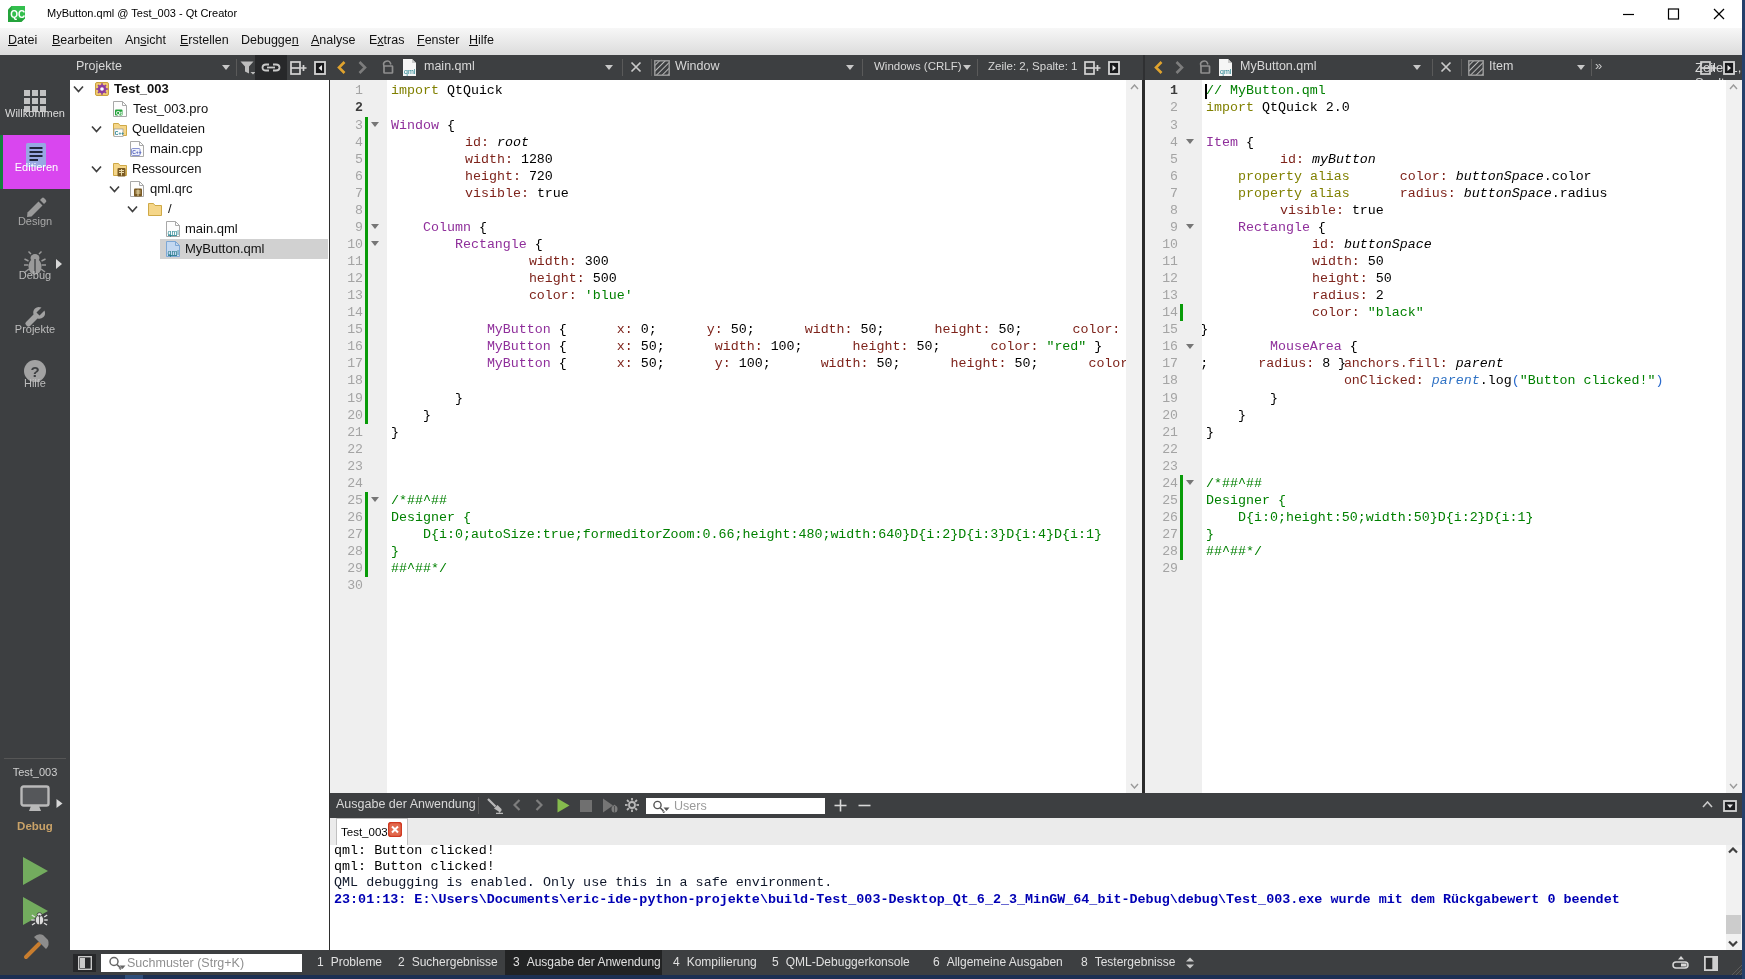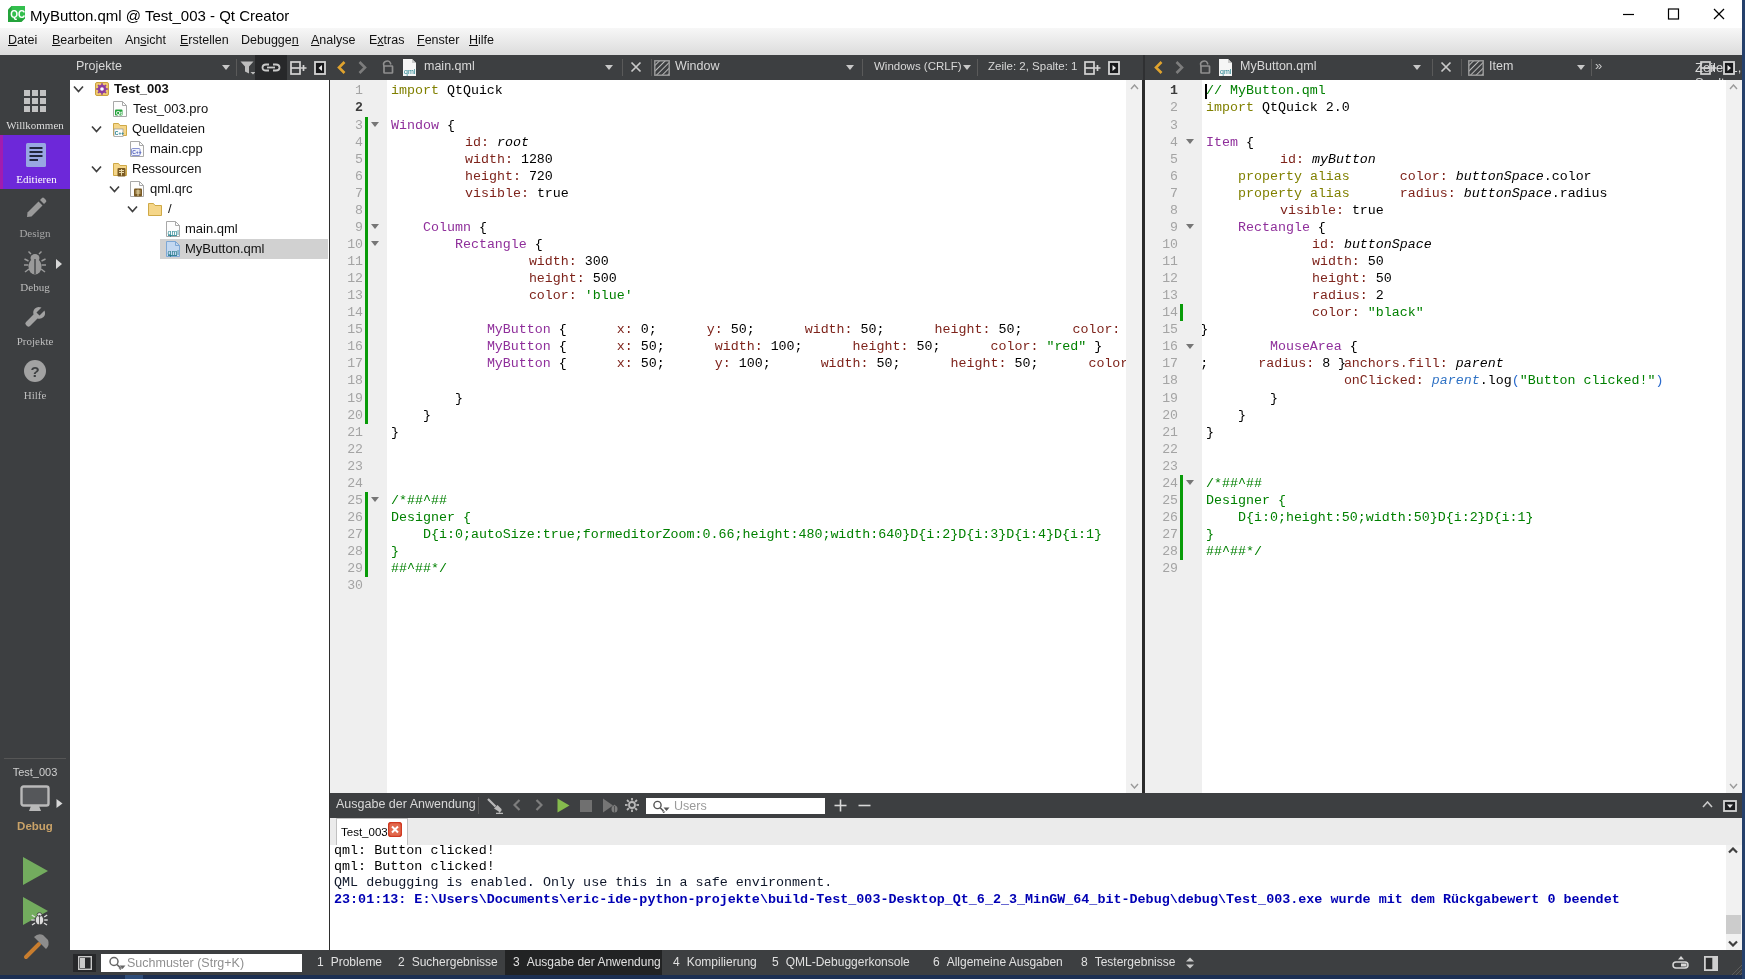--- a/index.html
+++ b/index.html
@@ -1,21 +1,21 @@
 <!DOCTYPE html>
 <html><head>
 <meta charset="utf-8">
 <style>
 * { margin:0; padding:0; box-sizing:border-box; }
 html,body { width:1745px; height:979px; overflow:hidden; background:#fff; font-family:"Liberation Sans", sans-serif; }
 .abs { position:absolute; }
 #stage { position:relative; width:1745px; height:979px; }
 
 #titlebar { left:0; top:0; width:1745px; height:28px; background:#ffffff; }
-#title-text { left:30px; top:7px; font-size:15px; color:#000; }
+#title-text { left:47px; top:7px; font-size:11px; color:#000; }
 
 #menubar { left:0; top:28px; width:1745px; height:27px; background:linear-gradient(#f7f7f7,#dcdcdc); }
 .menu-item { position:absolute; top:33px; font-size:12.5px; color:#111; }
 
 #sidebar { left:0; top:55px; width:70px; height:920px; background:#3d3f41; }
 #toolrow { left:70px; top:55px; width:1672px; height:25px; background:#3d3f41; }
 #statusbar { left:70px; top:950px; width:1672px; height:25px; background:#3d3f41; }
 #navy-bottom { left:0; top:975px; width:1745px; height:4px; background:#1c2f52; }
 #navy-right { left:1742px; top:0; width:3px; height:979px; background:#25406b; z-index:50; }
 
@@ -41,21 +41,21 @@
 .j { color:#2f72c4; font-style:italic; }
 .b { color:#2b6bcc; }
 
 .ttext { position:absolute; color:#d8d8d8; font-size:12.5px; top:4px; }
 .tsep { position:absolute; top:4px; width:1px; height:17px; background:#5a5a5a; }
 .dropdown { position:absolute; top:10px; width:0; height:0; border-left:4.5px solid transparent; border-right:4.5px solid transparent; border-top:5px solid #c8c8c8; }
 
 .trow { position:absolute; font-size:13px; color:#111; height:20px; line-height:20px; }
 
 .mode { position:absolute; left:0; width:70px; height:54px; text-align:center; }
-.mode .lbl { position:absolute; bottom:4px; width:100%; font-size:11px; color:#dcdcdc;font-family:Liberation Serif, serif; }
+.mode .lbl { position:absolute; bottom:16px; width:100%; font-size:11px; color:#dcdcdc; }
 
 .sbtn { position:absolute; top:950px; height:25px; line-height:25px; font-size:12px; color:#e0e0e0; padding:0 8px; }
 </style>
 </head>
 <body>
 <div id="stage">
 
 <div class="abs" id="titlebar"></div>
 <svg class="abs" style="left:8px;top:6px" width="17" height="16" viewBox="0 0 17 16">
  <path d="M3.5 0 L17 0 L17 12.5 L13.5 16 L0 16 L0 3.5 Z" fill="#24a33b"></path>
@@ -94,21 +94,21 @@
           <rect x="1" y="9" width="6" height="6"></rect>
           <rect x="9" y="9" width="6" height="6"></rect>
           <rect x="17" y="9" width="6" height="6"></rect>
           <rect x="1" y="17" width="6" height="6"></rect>
           <rect x="9" y="17" width="6" height="6"></rect>
           <rect x="17" y="17" width="6" height="6"></rect>
         </g>
  </svg>
  <div class="lbl">Willkommen</div>
 </div>
-<div class="mode" style="top:135px;background:#6d28d9;border-left:3px solid #a21caf">
+<div class="mode" style="top:135px;background:#d946ef;border-left:3px solid #15803d">
  <svg style="position:absolute;left:21px;top:8px" width="24" height="24" viewBox="0 0 24 24">
   <rect x="2" y="0" width="20" height="24" rx="1.5" fill="#98a7e2"></rect>
   <g stroke="#20263c" stroke-width="2">
           <line x1="5.5" y1="5" x2="18.5" y2="5"></line>
           <line x1="5.5" y1="9" x2="18.5" y2="9"></line>
           <line x1="5.5" y1="13" x2="18.5" y2="13"></line>
           <line x1="5.5" y1="17" x2="14" y2="17"></line>
         </g>
  </svg>
  <div class="lbl" style="color:#fff">Editieren</div>

